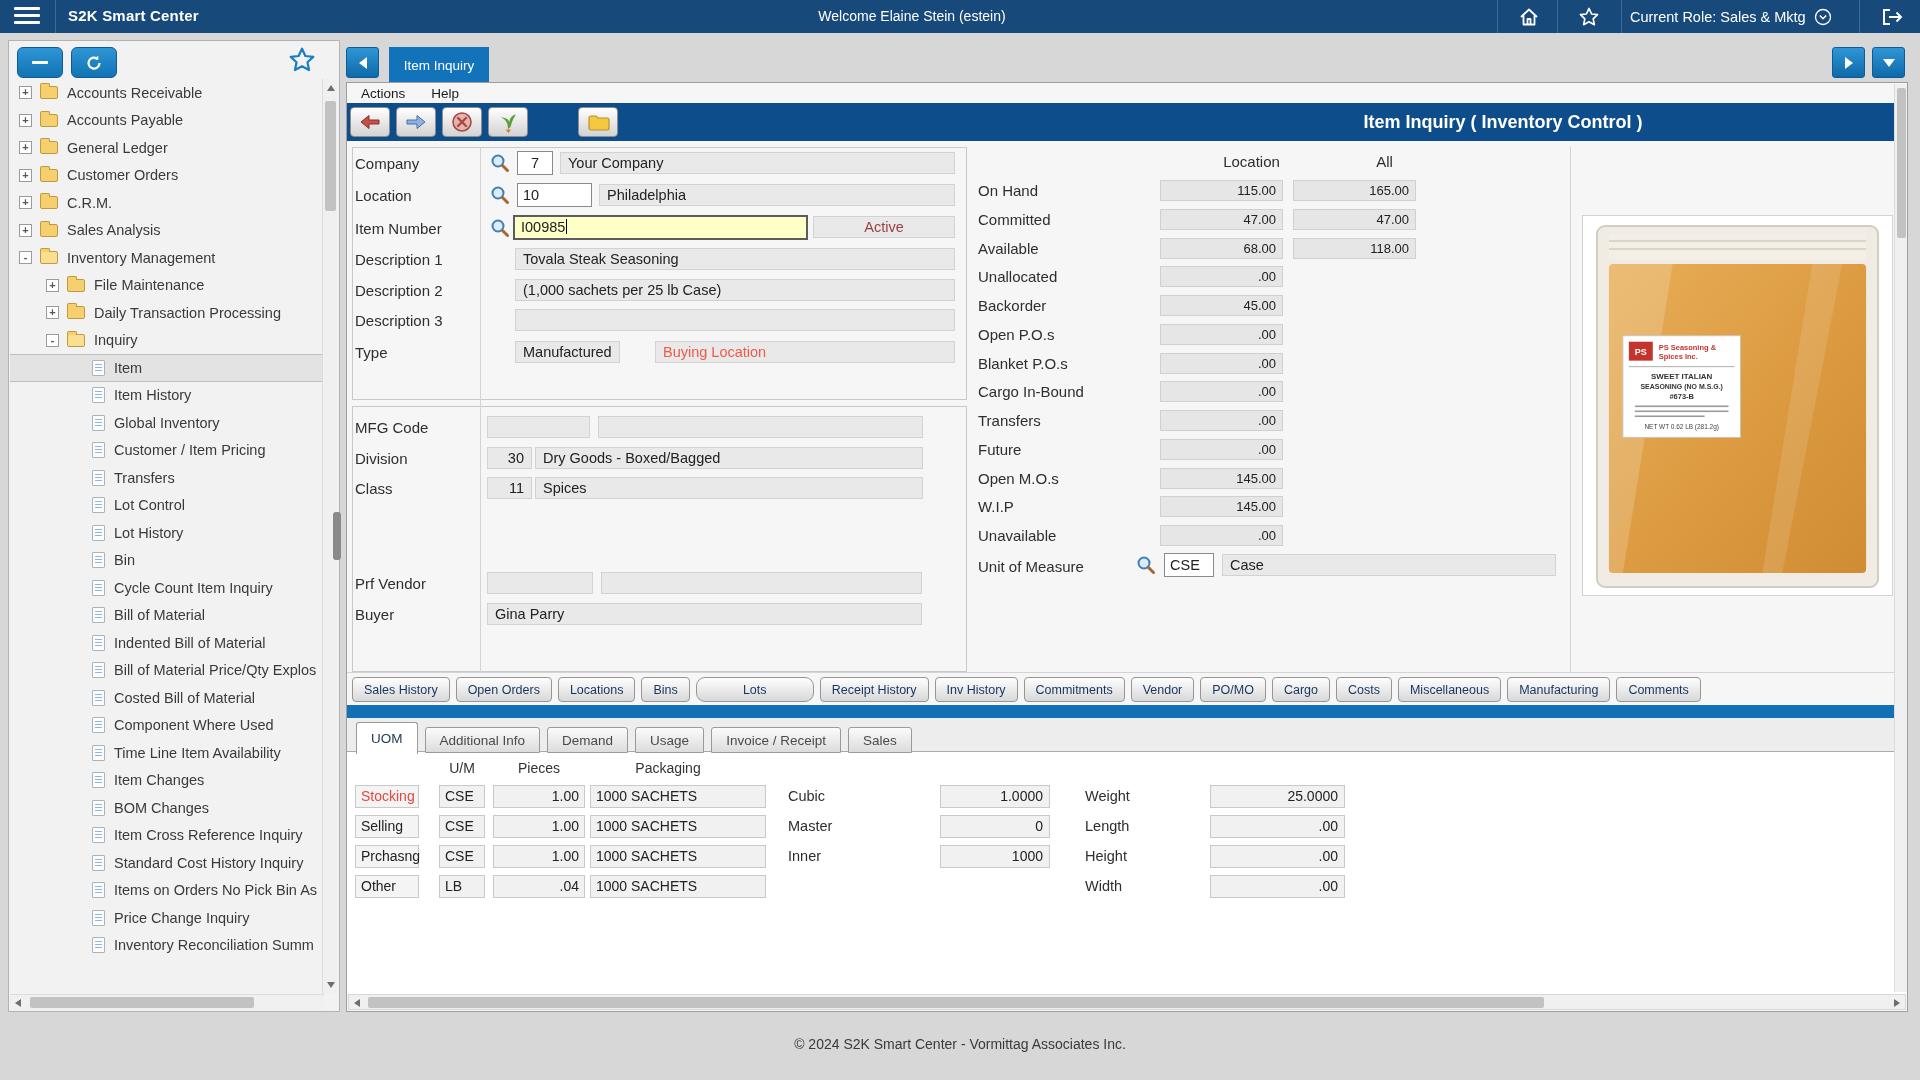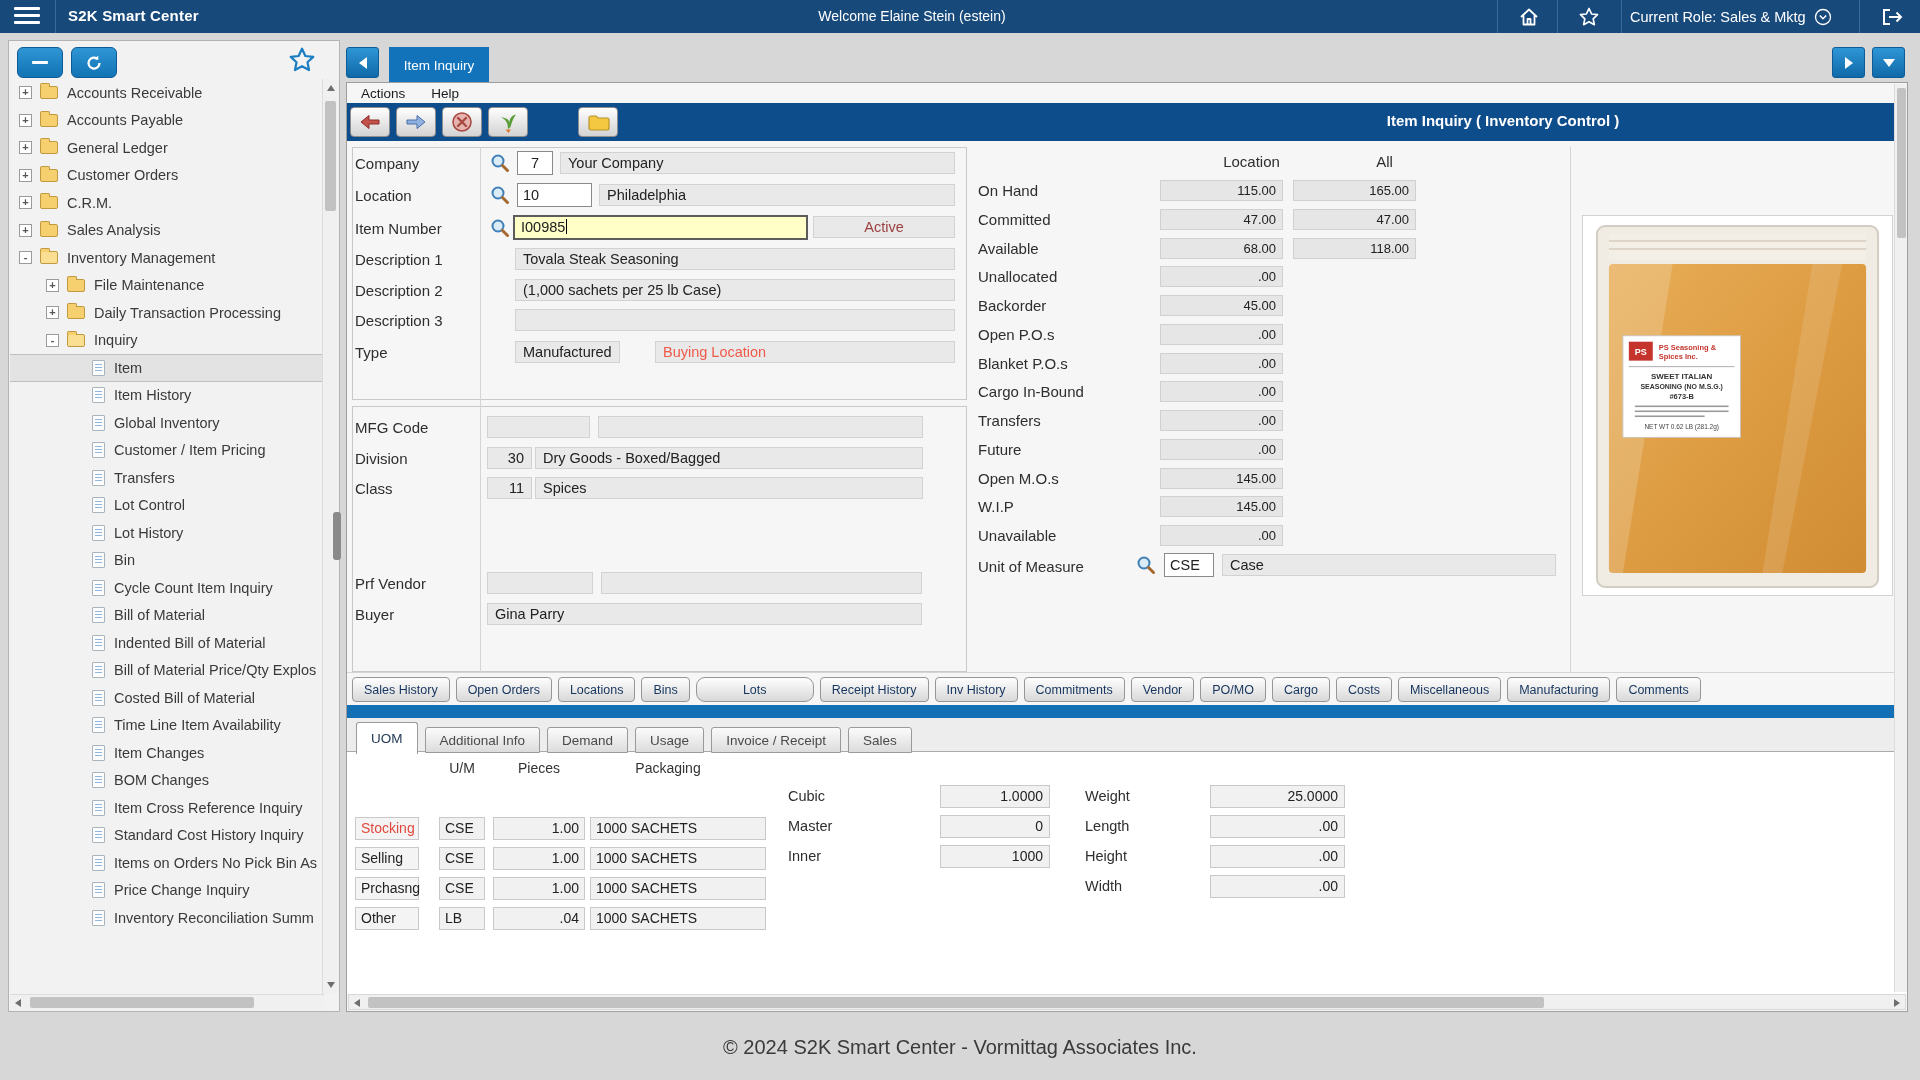--- a/index.html
+++ b/index.html
@@ -43,21 +43,21 @@
   .splitter { position:absolute; left:333px; top:512px; width:8px; height:48px; background:#8a8a8a; border-radius:3px; cursor:col-resize; }
 
   
   .tabstrip-btn { position:absolute; width:33px; height:31px; top:47px; background:linear-gradient(#2f96d5,#0f69a9); border:1px solid #0d5c97; border-radius:3px; display:flex; align-items:center; justify-content:center; cursor:pointer; }
   .active-tab { position:absolute; left:389px; top:47px; width:100px; height:36px; background:#1273bb; color:#fff; font-size:13.5px; display:flex; align-items:center; justify-content:center; cursor:pointer; }
   .main-panel { position:absolute; left:346px; top:82px; width:1562px; height:930px; background:#f6f6f6; border:1px solid #9e9e9e; }
   .menubar { position:absolute; left:347px; top:83px; width:1548px; height:20px; background:#f6f6f6; font-size:13.5px; color:#1a1a1a; }
   .menu-item { margin-right:26px; cursor:pointer; }
   .toolbar { position:absolute; left:347px; top:103px; width:1560px; height:38px; background:#0d4d8c; }
   .tool-btn { position:absolute; top:4px; width:40px; height:30px; background:linear-gradient(#fefefe,#d3d3d3); border:1px solid #8e8e8e; border-radius:4px; display:flex; align-items:center; justify-content:center; cursor:pointer; }
-  .screen-title { position:absolute; left:1156px; top:9px; transform:translateX(-50%); color:#fff; font-size:15px; font-weight:bold; white-space:nowrap; }
+  .screen-title { position:absolute; left:1156px; top:9px; transform:translateX(-50%); color:#fff; font-size:18px; font-weight:bold; white-space:nowrap; }
 
   
   .panelA { position:absolute; left:352px; top:147px; width:615px; height:253px; border:1px solid #c9c9c9; background:#f6f6f6; }
   .panelB { position:absolute; left:352px; top:406px; width:615px; height:266px; border:1px solid #c9c9c9; background:#f6f6f6; }
   .label-div { position:absolute; left:480px; top:147px; width:1px; height:525px; background:#d4d4d4; }
   .stats-div { position:absolute; left:1570px; top:147px; width:1px; height:525px; background:#d4d4d4; }
   .content-sep { position:absolute; left:347px; top:672px; width:1560px; height:1px; background:#d4d4d4; }
 
   .flabel { position:absolute; font-size:15px; color:#2e2e2e; }
   .fld { position:absolute; height:22px; background:#e9e9e9; border:1px solid #d2d2d2; font-size:14.5px; line-height:20px; padding:0 7px; color:#222; white-space:nowrap; overflow:hidden; }
@@ -89,42 +89,42 @@
   .dstrip { position:absolute; left:347px; top:718px; width:1560px; height:34px; background:#ededed; }
   .white-panel { position:absolute; left:347px; top:751px; width:1560px; height:243px; background:#fff; border-top:1px solid #aaa; }
   .dtabs { position:absolute; left:356px; top:721px; display:flex; gap:7px; align-items:flex-end; height:32px; }
   .dtab { height:26px; padding:0 14px; background:linear-gradient(#fbfbfb,#dcdcdc); border:1px solid #9a9a9a; border-radius:3px 3px 0 0; font-size:13.5px; color:#4a4a4a; display:flex; align-items:center; justify-content:center; cursor:pointer; white-space:nowrap; z-index:1; }
   .dtab.active { height:32px; background:#fff; border-bottom:none; color:#223a55; margin-bottom:-1px; z-index:3; }
 
   
   .uom-hdr { position:absolute; top:760px; font-size:14px; color:#333; }
   .uom-rows { position:absolute; left:352px; top:783px; width:420px; }
   .uom-row { position:relative; height:30px; }
-  .cell { position:absolute; top:2px; height:23px; background:#f1f1f1; border:1px solid #c9c9c9; font-size:14px; line-height:21px; padding:0 5px; color:#222; white-space:nowrap;margin-top:32px; }
+  .cell { position:absolute; top:2px; height:23px; background:#f1f1f1; border:1px solid #c9c9c9; font-size:14px; line-height:21px; padding:0 5px; color:#222; white-space:nowrap; }
   .cell.lbl { left:3px; width:64px; background:#f4f4f4; }
   .cell.um  { left:87px; width:46px; }
   .cell.pieces { left:141px; width:92px; text-align:right; }
   .cell.pack { left:238px; width:176px; }
   .uom-row.red .lbl { color:#e2483d; }
   .dims { position:absolute; top:783px; }
   .dim-row { position:relative; height:30px; }
   .dim-label { position:absolute; left:0; top:5px; font-size:14.5px; color:#2e2e2e; }
   .dim-box { position:absolute; top:2px; height:23px; background:#f1f1f1; border:1px solid #c9c9c9; font-size:14px; line-height:21px; text-align:right; padding:0 6px; color:#222; }
   .dims.mid { left:788px; } .dims.mid .dim-box { left:152px; width:110px; }
   .dims.right { left:1085px; } .dims.right .dim-box { left:125px; width:135px; }
 
   
   .main-htrack { position:absolute; left:348px; top:994px; width:1558px; height:16px; background:#f0f0f0; border:1px solid #d8d8d8; }
   .main-vtrack { position:absolute; left:1894px; top:84px; width:13px; height:908px; background:#f0f0f0; border-left:1px solid #dcdcdc; }
   .tri-l { border-top:4px solid transparent; border-bottom:4px solid transparent; border-right:6px solid #6e6e6e; }
   .tri-r { border-top:4px solid transparent; border-bottom:4px solid transparent; border-left:6px solid #6e6e6e; }
   .tri-u { border-left:4px solid transparent; border-right:4px solid transparent; border-bottom:6px solid #6e6e6e; }
   .tri-d { border-left:4px solid transparent; border-right:4px solid transparent; border-top:6px solid #6e6e6e; }
 
-  .footer { position:absolute; left:0; top:1036px; width:1920px; text-align:center; font-size:20px; color:#3a3a3a; }
+  .footer { position:absolute; left:0; top:1036px; width:1920px; text-align:center; font-size:14px; color:#3a3a3a; }
 </style>
 </head>
 <body>
 
 <header class="topbar">
   <div class="hamburger">
       <div></div>
       <div></div>
       <div></div>
     </div>
@@ -335,20 +335,27 @@
       </div>
 
       <div class="tree-row d2 doc">
 
         <span class="ticon">
           <span class="doclines"></span>
         </span>
         <span class="tree-label">Costed Bill of Material</span>
       </div>
 
+      <div class="tree-row d2 doc">
+
+        <span class="ticon">
+          <span class="doclines"></span>
+        </span>
+        <span class="tree-label">Component Where Used</span>
+      </div>
 
       <div class="tree-row d2 doc">
 
         <span class="ticon">
           <span class="doclines"></span>
         </span>
         <span class="tree-label">Time Line Item Availability</span>
       </div>
 
       <div class="tree-row d2 doc">

